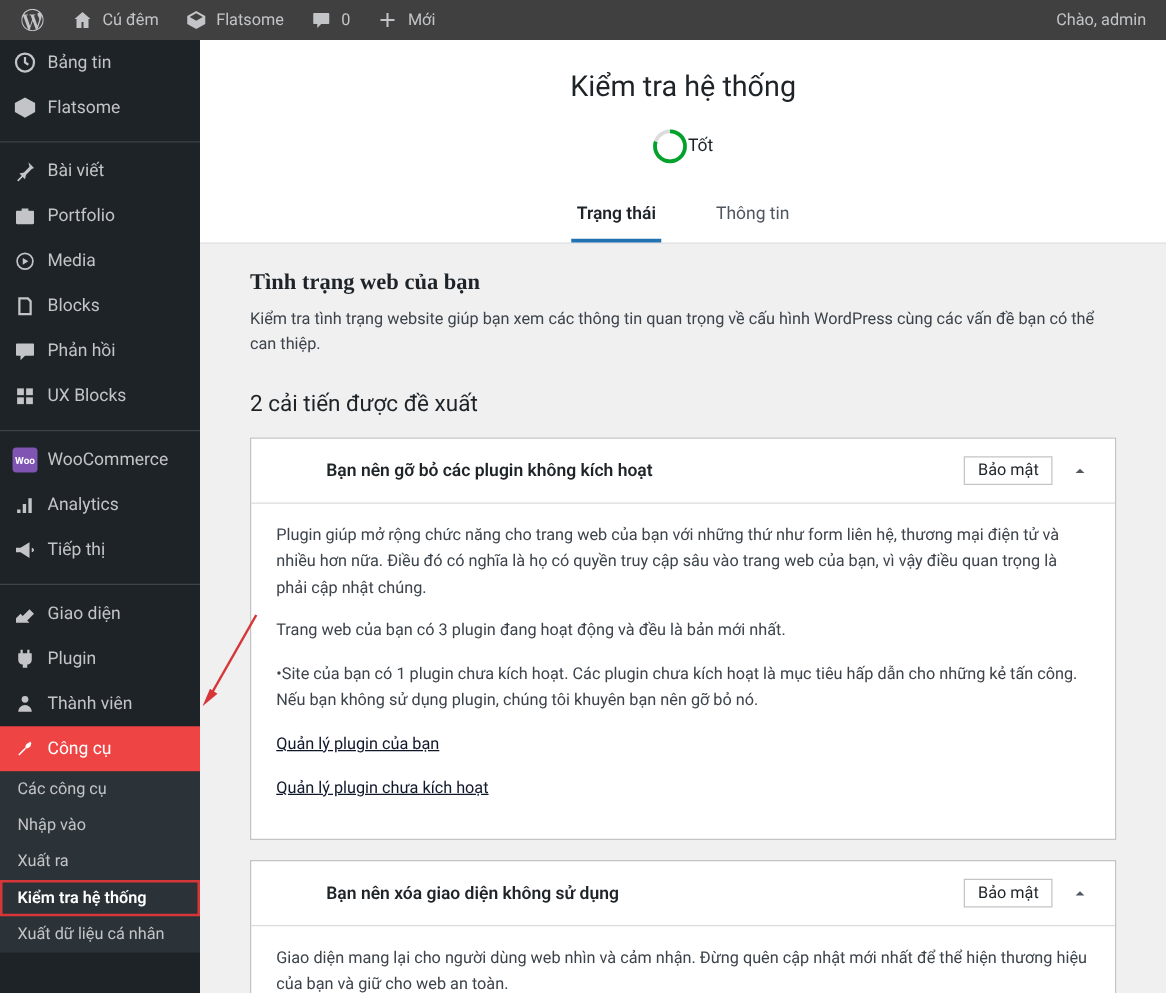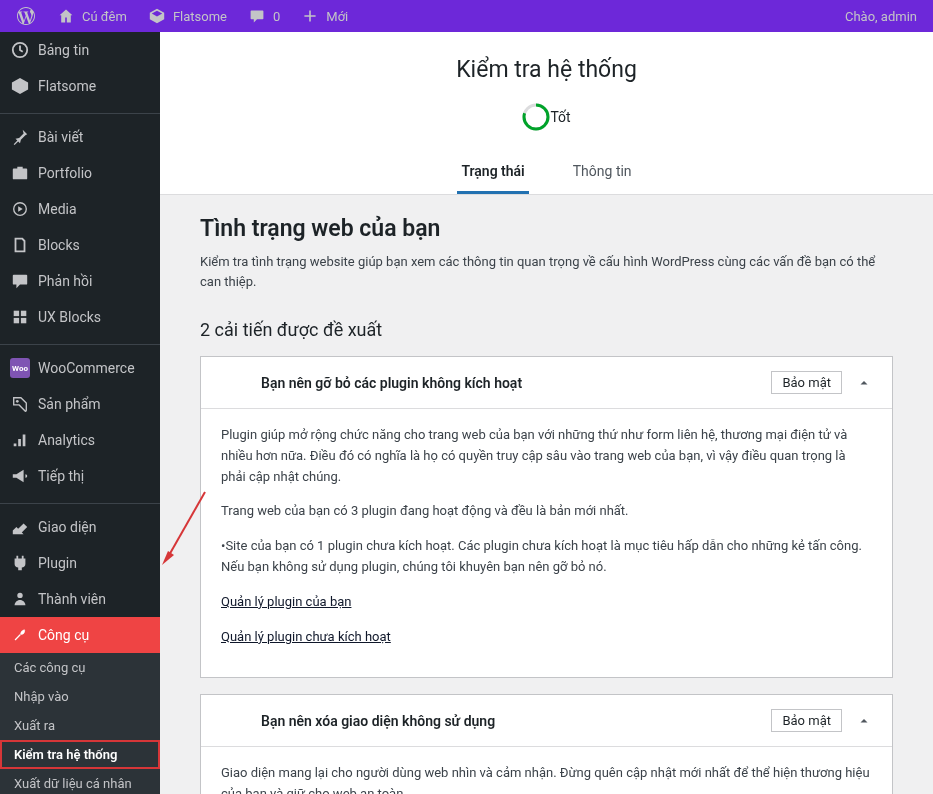--- a/index.html
+++ b/index.html
@@ -1,18 +1,18 @@
 <!DOCTYPE html>
 <html><head>
 <meta charset="utf-8">
 <style>
 * { margin: 0; padding: 0; box-sizing: border-box; font-family: -apple-system, BlinkMacSystemFont, "Segoe UI", Roboto, sans-serif; }
 body { background: #f0f0f1; width: 933px; height: 794px; overflow: hidden; }
 
-.admin-bar { background: #6d28d9; color: #c3c4c7; height: 32px; display: flex; align-items: center; font-size: 13px; padding: 0 8px; justify-content: space-between; }
+.admin-bar { background: #404040; color: #c3c4c7; height: 32px; display: flex; align-items: center; font-size: 13px; padding: 0 8px; justify-content: space-between; }
 .admin-bar-left { display: flex; align-items: center; gap: 4px; }
 .admin-bar-item { display: flex; align-items: center; gap: 6px; padding: 0 8px; cursor: pointer; color: #c3c4c7; }
 .ab-icon { width: 20px; height: 20px; display: flex; align-items: center; justify-content: center; }
 
 .wrap { display: flex; height: calc(794px - 32px); }
 .sidebar { width: 160px; background: #1d2327; color: #c3c4c7; overflow-y: auto; font-size: 14px; flex-shrink: 0; }
 .menu-item { display: flex; align-items: center; gap: 8px; padding: 8px 10px; cursor: pointer; color: #c3c4c7; position: relative; }
 .menu-item.current { background: #ef4444; color: #fff; }
 .menu-item.current::after { content: ''; position: absolute; right: -8px; top: 50%; transform: translateY(-50%); border: 8px solid transparent; border-right-color: #f0f0f1; }
 .menu-icon { width: 20px; height: 20px; display: flex; align-items: center; justify-content: center; }
@@ -25,21 +25,21 @@
 .content { flex: 1; background: #f0f0f1; overflow-y: auto; position: relative; }
 .health-header { background: #fff; padding: 24px 20px 0; text-align: center; border-bottom: 1px solid #dcdcde; }
 .health-title { font-size: 23px; font-weight: 400; color: #1d2327; margin-bottom: 20px; }
 .health-status { display: flex; align-items: center; justify-content: center; gap: 0; margin-bottom: 20px; color: #1d2327; font-size: 14px; }
 .progress-circle { width: 28px; height: 28px; position: relative; }
 .tabs { display: flex; justify-content: center; gap: 40px; }
 .tab { padding: 12px 4px; color: #50575e; font-size: 14px; cursor: pointer; border-bottom: 3px solid transparent; }
 .tab.active { color: #1d2327; font-weight: 600; border-bottom-color: #2271b1; }
 
 .health-body { padding: 20px 40px; }
-.body-title { font-size: 23px; font-weight: 600; margin-bottom: 10px; color: #1d2327; }
+.body-title { font-size: 18px; font-weight: 600; margin-bottom: 10px; color: #1d2327; font-family: Liberation Serif, serif; }
 .body-desc { font-size: 13px; color: #3c434a; margin-bottom: 28px; line-height: 1.5; }
 .issues-title { font-size: 18px; color: #1d2327; font-weight: 400; margin-bottom: 16px; }
 
 .health-item { background: #fff; border: 1px solid #c3c4c7; margin-bottom: 16px; }
 .health-item-header { display: flex; align-items: center; justify-content: space-between; padding: 14px 20px; cursor: pointer; margin-left: 40px; }
 .health-item-title { font-size: 14px; font-weight: 600; color: #1d2327; }
 .health-item-right { display: flex; align-items: center; gap: 14px; }
 .badge { border: 1px solid #c3c4c7; padding: 3px 10px; font-size: 13px; color: #1d2327; }
 .chevron { width: 16px; height: 16px; display: flex; align-items: center; justify-content: center; }
 .health-item-body { padding: 16px 20px; border-top: 1px solid #dcdcde; font-size: 13px; color: #3c434a; line-height: 1.6; }
@@ -169,29 +169,20 @@
             <rect x="3" y="11" width="6" height="6"></rect>
             <rect x="11" y="11" width="6" height="6"></rect>
           </svg>
         </span>
         <span>UX Blocks</span>
       </div>
     <div class="menu-sep"></div>
     <div class="menu-item">
         <span class="menu-icon" style="background:#7f54b3;color:#fff;font-size:8px;font-weight:700;border-radius:3px;padding:2px">Woo</span>
         <span>WooCommerce</span>
-      </div>
-    <div class="menu-item">
-        <span class="menu-icon">
-          <svg width="18" height="18" viewBox="0 0 20 20" fill="currentColor">
-            <path d="M3 3h8l6 6v8c0 .6-.4 1-1 1l-7-7H3V3z" fill="none" stroke="currentColor" stroke-width="1.5"></path>
-            <circle cx="7" cy="7" r="1.5"></circle>
-          </svg>
-        </span>
-        <span>Sản phẩm</span>
       </div>
     <div class="menu-item">
         <span class="menu-icon">
           <svg width="18" height="18" viewBox="0 0 20 20" fill="currentColor">
             <path d="M3 14h3v3H3zm5-5h3v8H8zm5-5h3v13h-3z"></path>
           </svg>
         </span>
         <span>Analytics</span>
       </div>
     <div class="menu-item">

